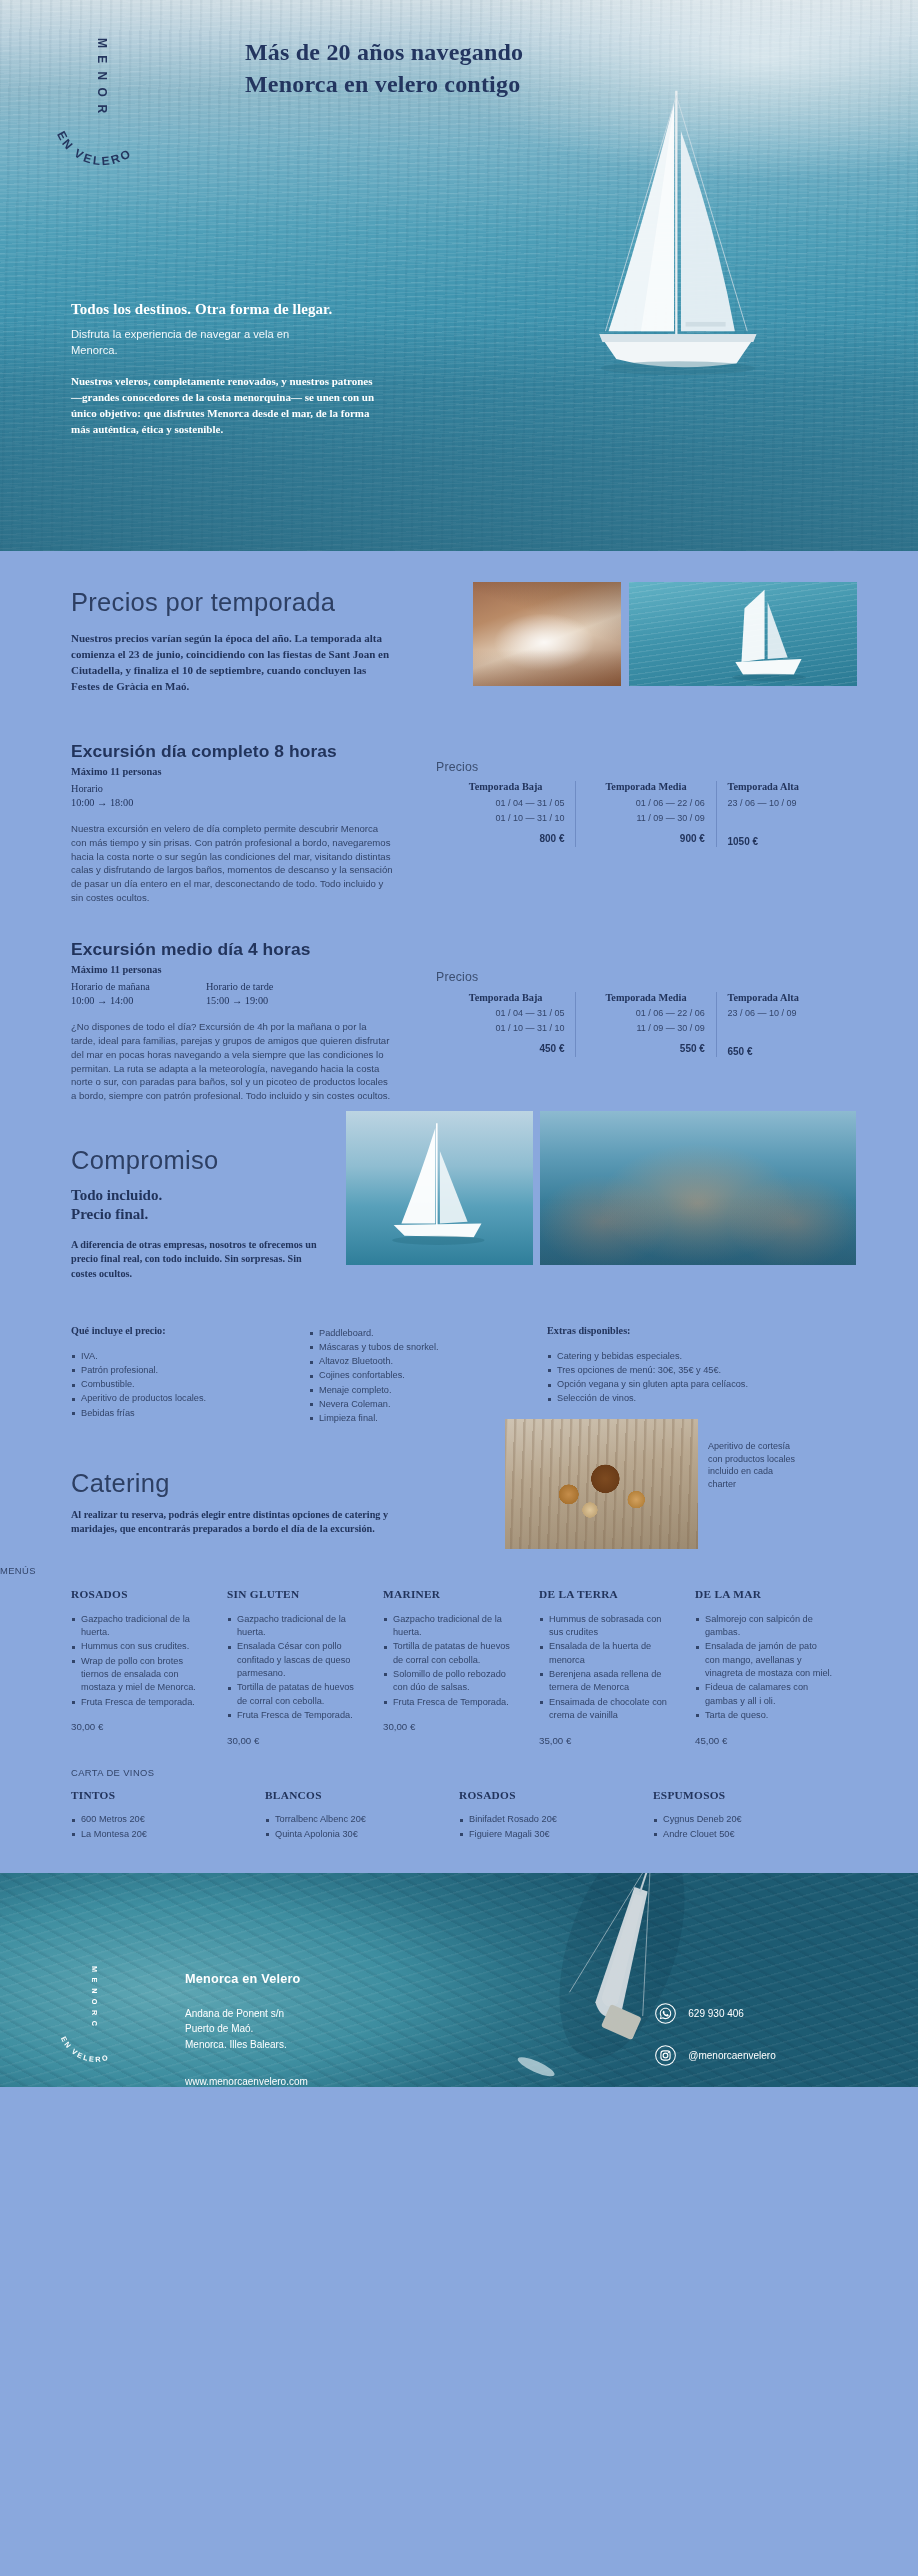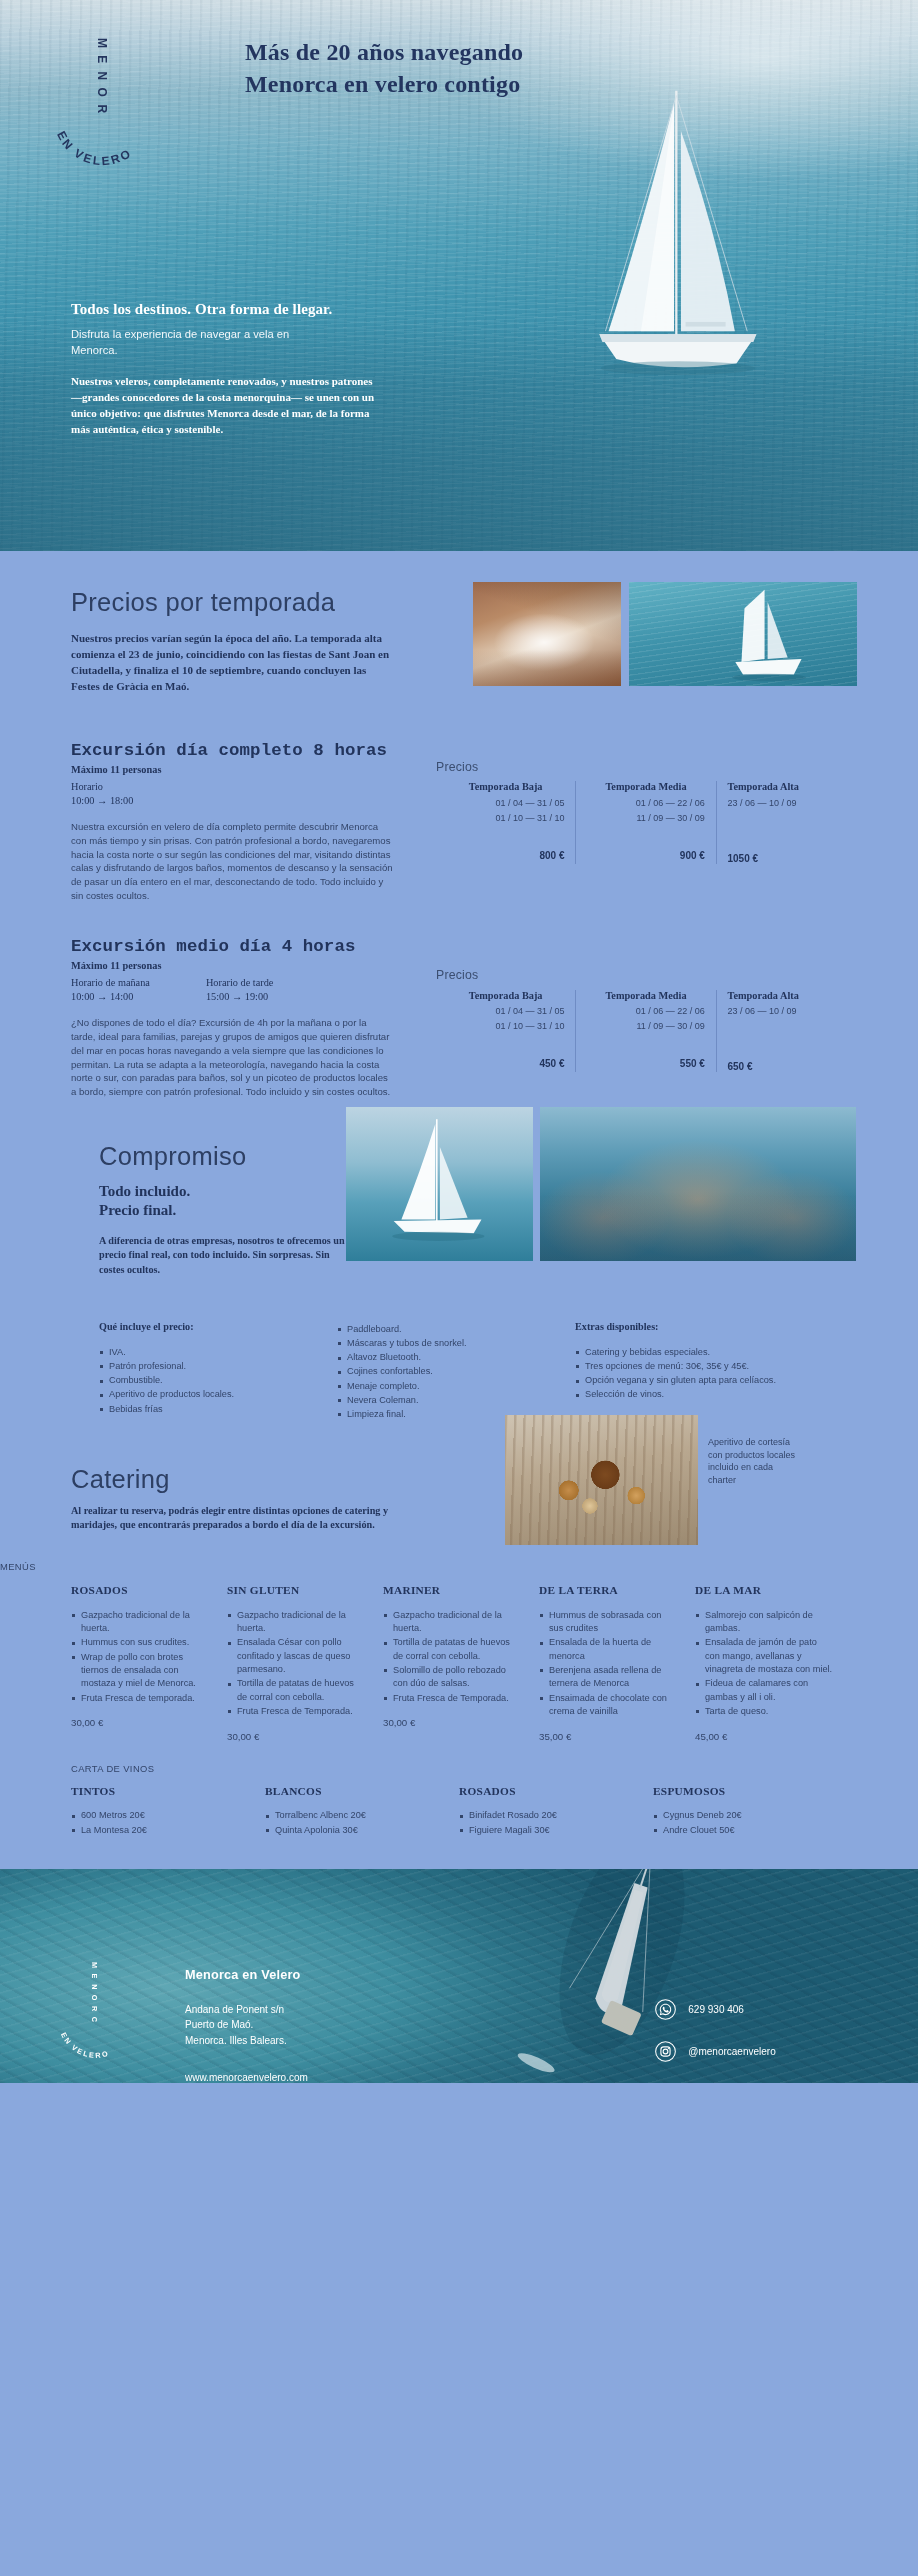--- a/index.html
+++ b/index.html
@@ -101,42 +101,42 @@
   #sec-temporada h2 { margin-bottom: 14px; }
   #sec-temporada .copy {
     width: 324px; font-family:"Liberation Serif", serif; font-weight:700;
     font-size: 11px; line-height: 1.45; color: #22345c;
   }
   .photo { position: absolute; overflow: hidden; }
   .photo .ph-in { position:absolute; inset:0; }
 
   
   .exc { position: relative; padding-left: 71px; }
-  .exc h3 { font-family:Liberation Mono, monospace; font-weight:700; font-size: 17.4px; color:#22345c; letter-spacing:0.1px; }
+  .exc h3 { font-family:Liberation Sans, sans-serif; font-weight:700; font-size: 17.4px; color:#22345c; letter-spacing:0.1px; }
   .exc .maxp { font-family:"Liberation Serif", serif; font-weight:700; font-size: 10.3px; color:#22345c; margin-top: 4.6px;}
   .exc .sched { font-family:"Liberation Serif", serif; font-weight:400; font-size: 10.3px; color:#22345c; margin-top: 4.6px; line-height:1.35;}
   .exc .sched-row { display:flex; gap: 56px; margin-top:4.6px; }
   .exc .desc { width: 322px; font-size: 9.6px; line-height: 1.44; color:#33456a; margin-top: 12.3px; }
 
   .pricebox { position: absolute; top: 32px; left: 436px; width: 420px; }
   .pricebox .plabel { font-size: 12.3px; color:#3b4e71; font-weight: 400; margin-bottom: 7.7px; letter-spacing:0.2px;}
   .ptable { display: flex; }
   .pcol { flex: 1; padding: 0 10.8px 0 10.8px; text-align: right; position: relative; }
   .pcol + .pcol { border-left: 0.8px solid #6f8cc4; }
   .pcol .pname {
     font-family:"Liberation Serif", serif; font-weight:700;
     font-size: 10.3px; color: #22345c; text-align: center; white-space: nowrap;
   }
   .pcol .pdate { font-size: 9px; color:#33456a; margin-top: 5.4px; text-align: right; }
-  .pcol .pamt { font-weight: 700; font-size: 10px; color:#22345c; margin-top: 27px; text-align: right; }
+  .pcol .pamt { font-weight: 700; font-size: 10px; color:#22345c; margin-top: 10px; text-align: right; }
   .pcol.last .pname, .pcol.last .pdate, .pcol.last .pamt { text-align: left; }
   .pcol.last .pname { text-align:left; }
 
   
-  #sec-compromiso { padding-top: 10.8px; padding-left: 28px; }
+  #sec-compromiso { padding-top: 10.8px; }
   #sec-compromiso .left { padding-left: 71px; width: 309px; }
   #sec-compromiso h2 { margin-bottom: 10.8px; }
   #sec-compromiso .tagline {
     font-family:"Liberation Serif", serif; font-weight:700; font-size: 15px;
     color:#22345c; line-height: 1.26; margin-bottom: 14px;
   }
   #sec-compromiso .para {
     font-family:"Liberation Serif", serif; font-weight:700; font-size: 10.2px;
     color:#22345c; line-height: 1.44; width: 247px;
   }

